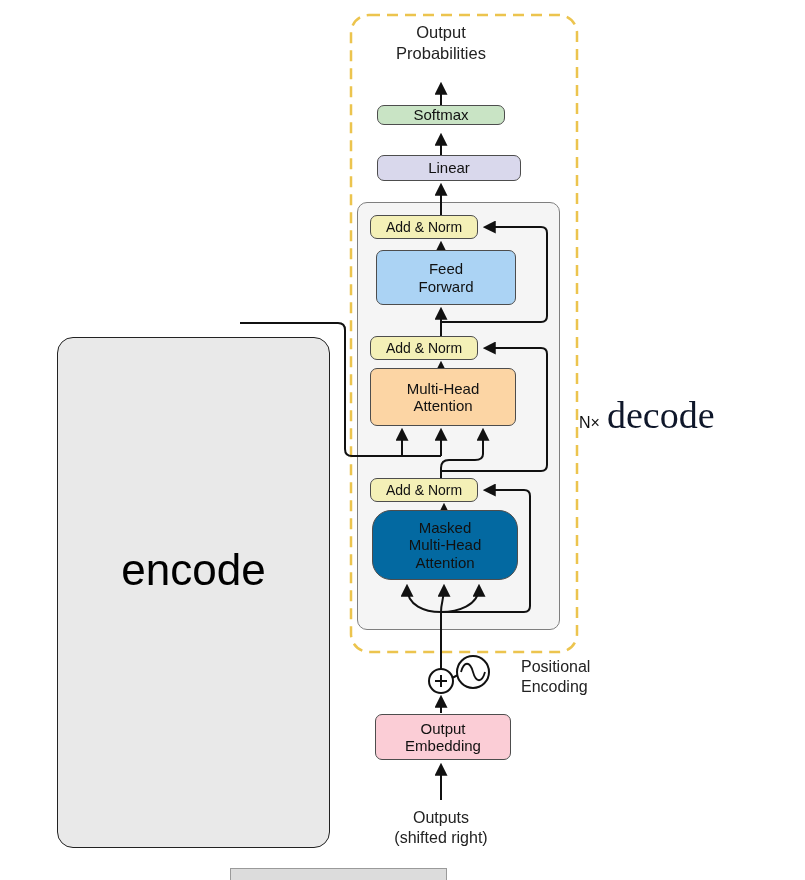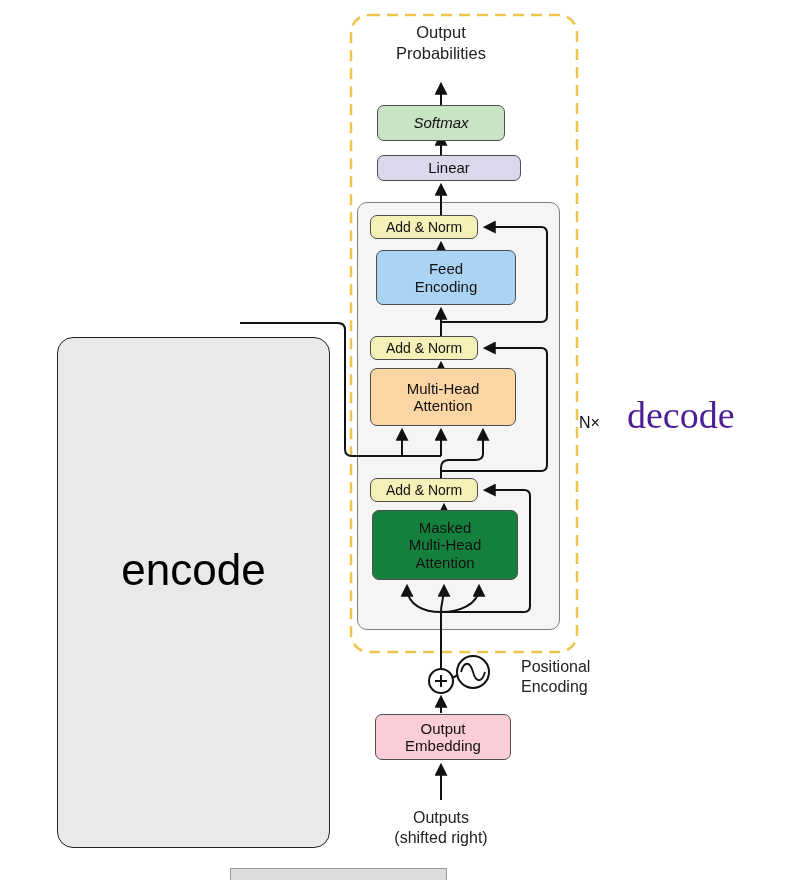--- a/index.html
+++ b/index.html
@@ -79,49 +79,49 @@
       <path class="ln" d="M435,681 L447,681"></path>
     </g>
 
     <g>
       <path class="ln" d="M452,678 L458,675"></path>
       <circle cx="473" cy="672" r="16" fill="#fff" stroke="#111" stroke-width="2"></circle>
       <path d="M461,672 C464,661 470,661 473,672 C476,683 482,683 485,672" fill="none" stroke="#111" stroke-width="1.8"></path>
     </g>
   </svg>
 
-  <div class="box" style="left: 377px; top: 105px; width: 128px; height: 36px; background: rgb(201, 228, 197); font-style: italic;">Softmax</div>
+  <div class="box" style="left: 377px; top: 105px; width: 128px; height: 20px; background: rgb(201, 228, 197);">Softmax</div>
 
   <div class="box" style="left: 377px; top: 155px; width: 144px; height: 26px; background: rgb(217, 216, 236);">Linear</div>
 
   <div class="box" style="left: 370px; top: 215px; width: 108px; height: 24px; font-size: 14px; background: rgb(244, 240, 183);">Add &amp; Norm</div>
 
   <div class="box" style="left: 376px; top: 250px; width: 140px; height: 55px; background: rgb(171, 211, 244);">Feed
-Encoding</div>
+Forward</div>
 
   <div class="box" style="left: 370px; top: 336px; width: 108px; height: 24px; font-size: 14px; background: rgb(244, 240, 183);">Add &amp; Norm</div>
 
   <div class="box" style="left: 370px; top: 368px; width: 146px; height: 58px; background: rgb(252, 213, 164);">Multi-Head
 Attention</div>
 
   <div class="box" style="left: 370px; top: 478px; width: 108px; height: 24px; font-size: 14px; background: rgb(244, 240, 183);">Add &amp; Norm</div>
 
-  <div class="box" style="left: 372px; top: 510px; width: 146px; height: 70px; background: #15803d;">Masked
+  <div class="box" style="left: 372px; top: 510px; width: 146px; height: 70px; background: #0369a1; border-radius: 19px;">Masked
 Multi-Head
 Attention</div>
 
   <div class="box" style="left: 375px; top: 714px; width: 136px; height: 46px; background: rgb(251, 205, 214);">Output
 Embedding</div>
 
   <div class="lbl center" style="left:371px;top:22px;width:140px;font-size:16.5px;">Output
 Probabilities</div>
 
   <div id="n-times-label">N×</div>
 
-  <div id="decode-label" style="color: #4c1d95; margin-left: 20px;">decode</div>
+  <div id="decode-label" style="color: #0f172a;">decode</div>
 
   <div class="lbl center" style="left:361px;top:808px;width:160px;">Outputs
 (shifted right)</div>
 
   <div class="lbl" style="left:521px;top:657px;width:90px;">Positional
 Encoding</div>
 
   <div id="bottom-strip" style="background: rgb(220, 220, 220);"></div>
 
 </div>

